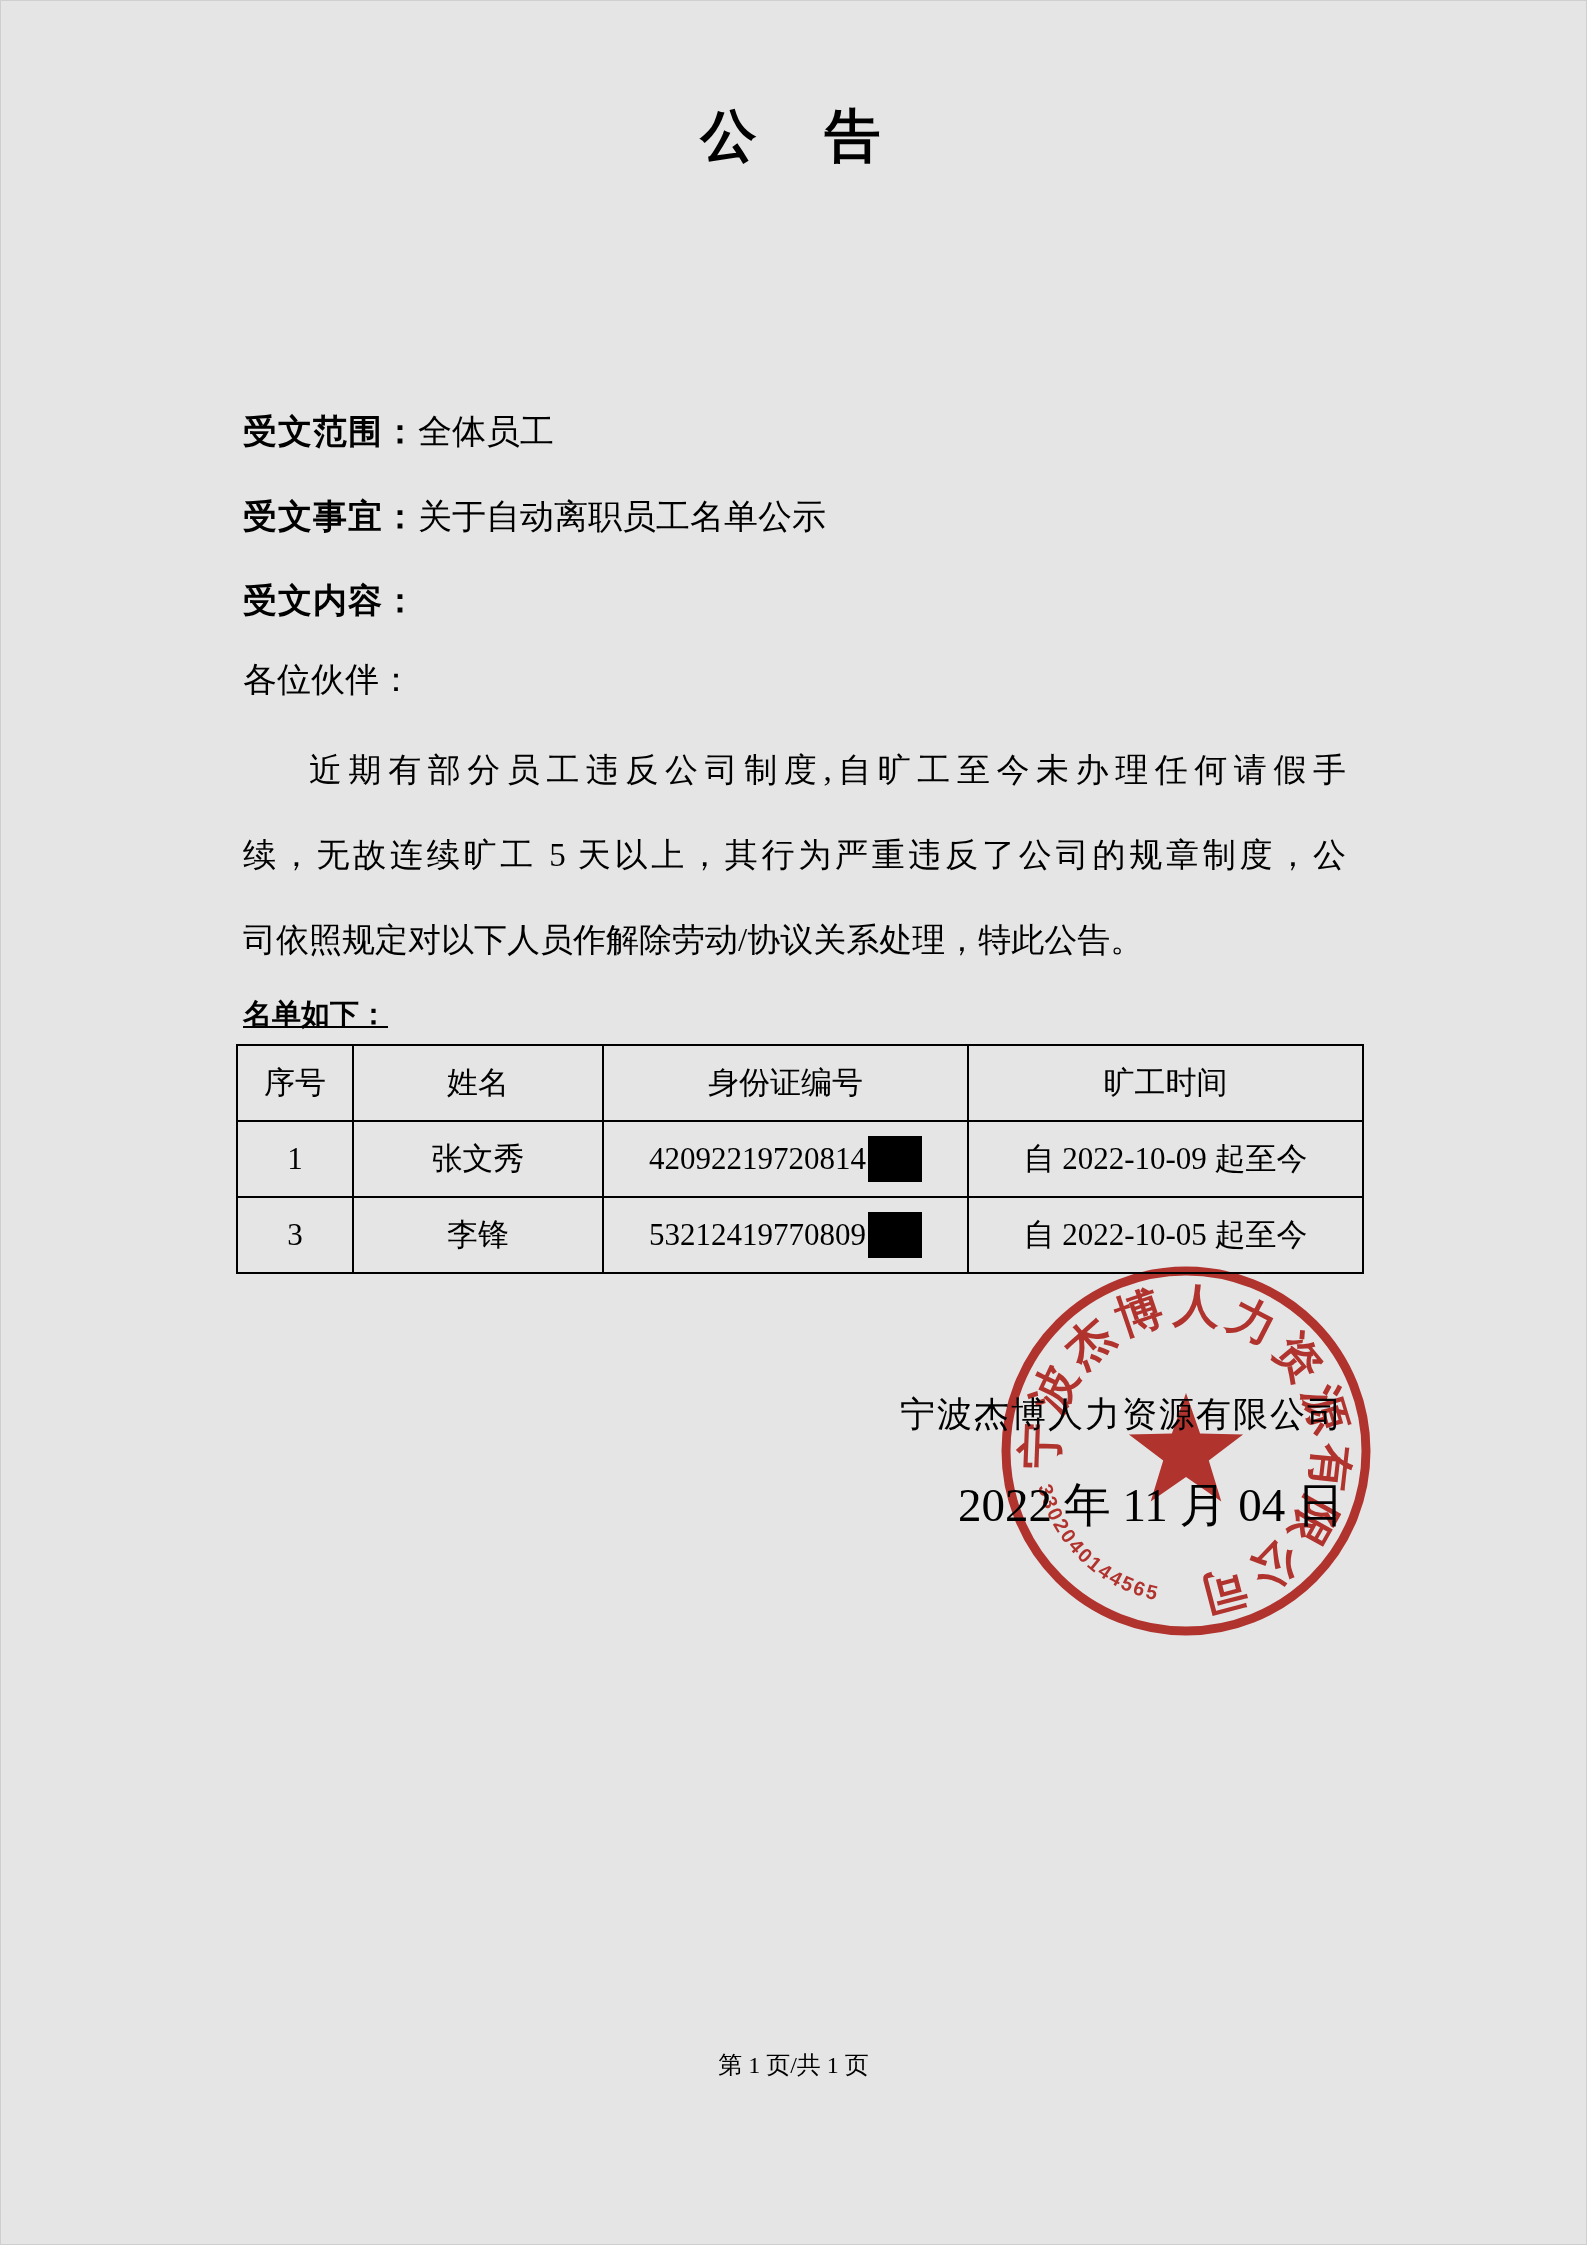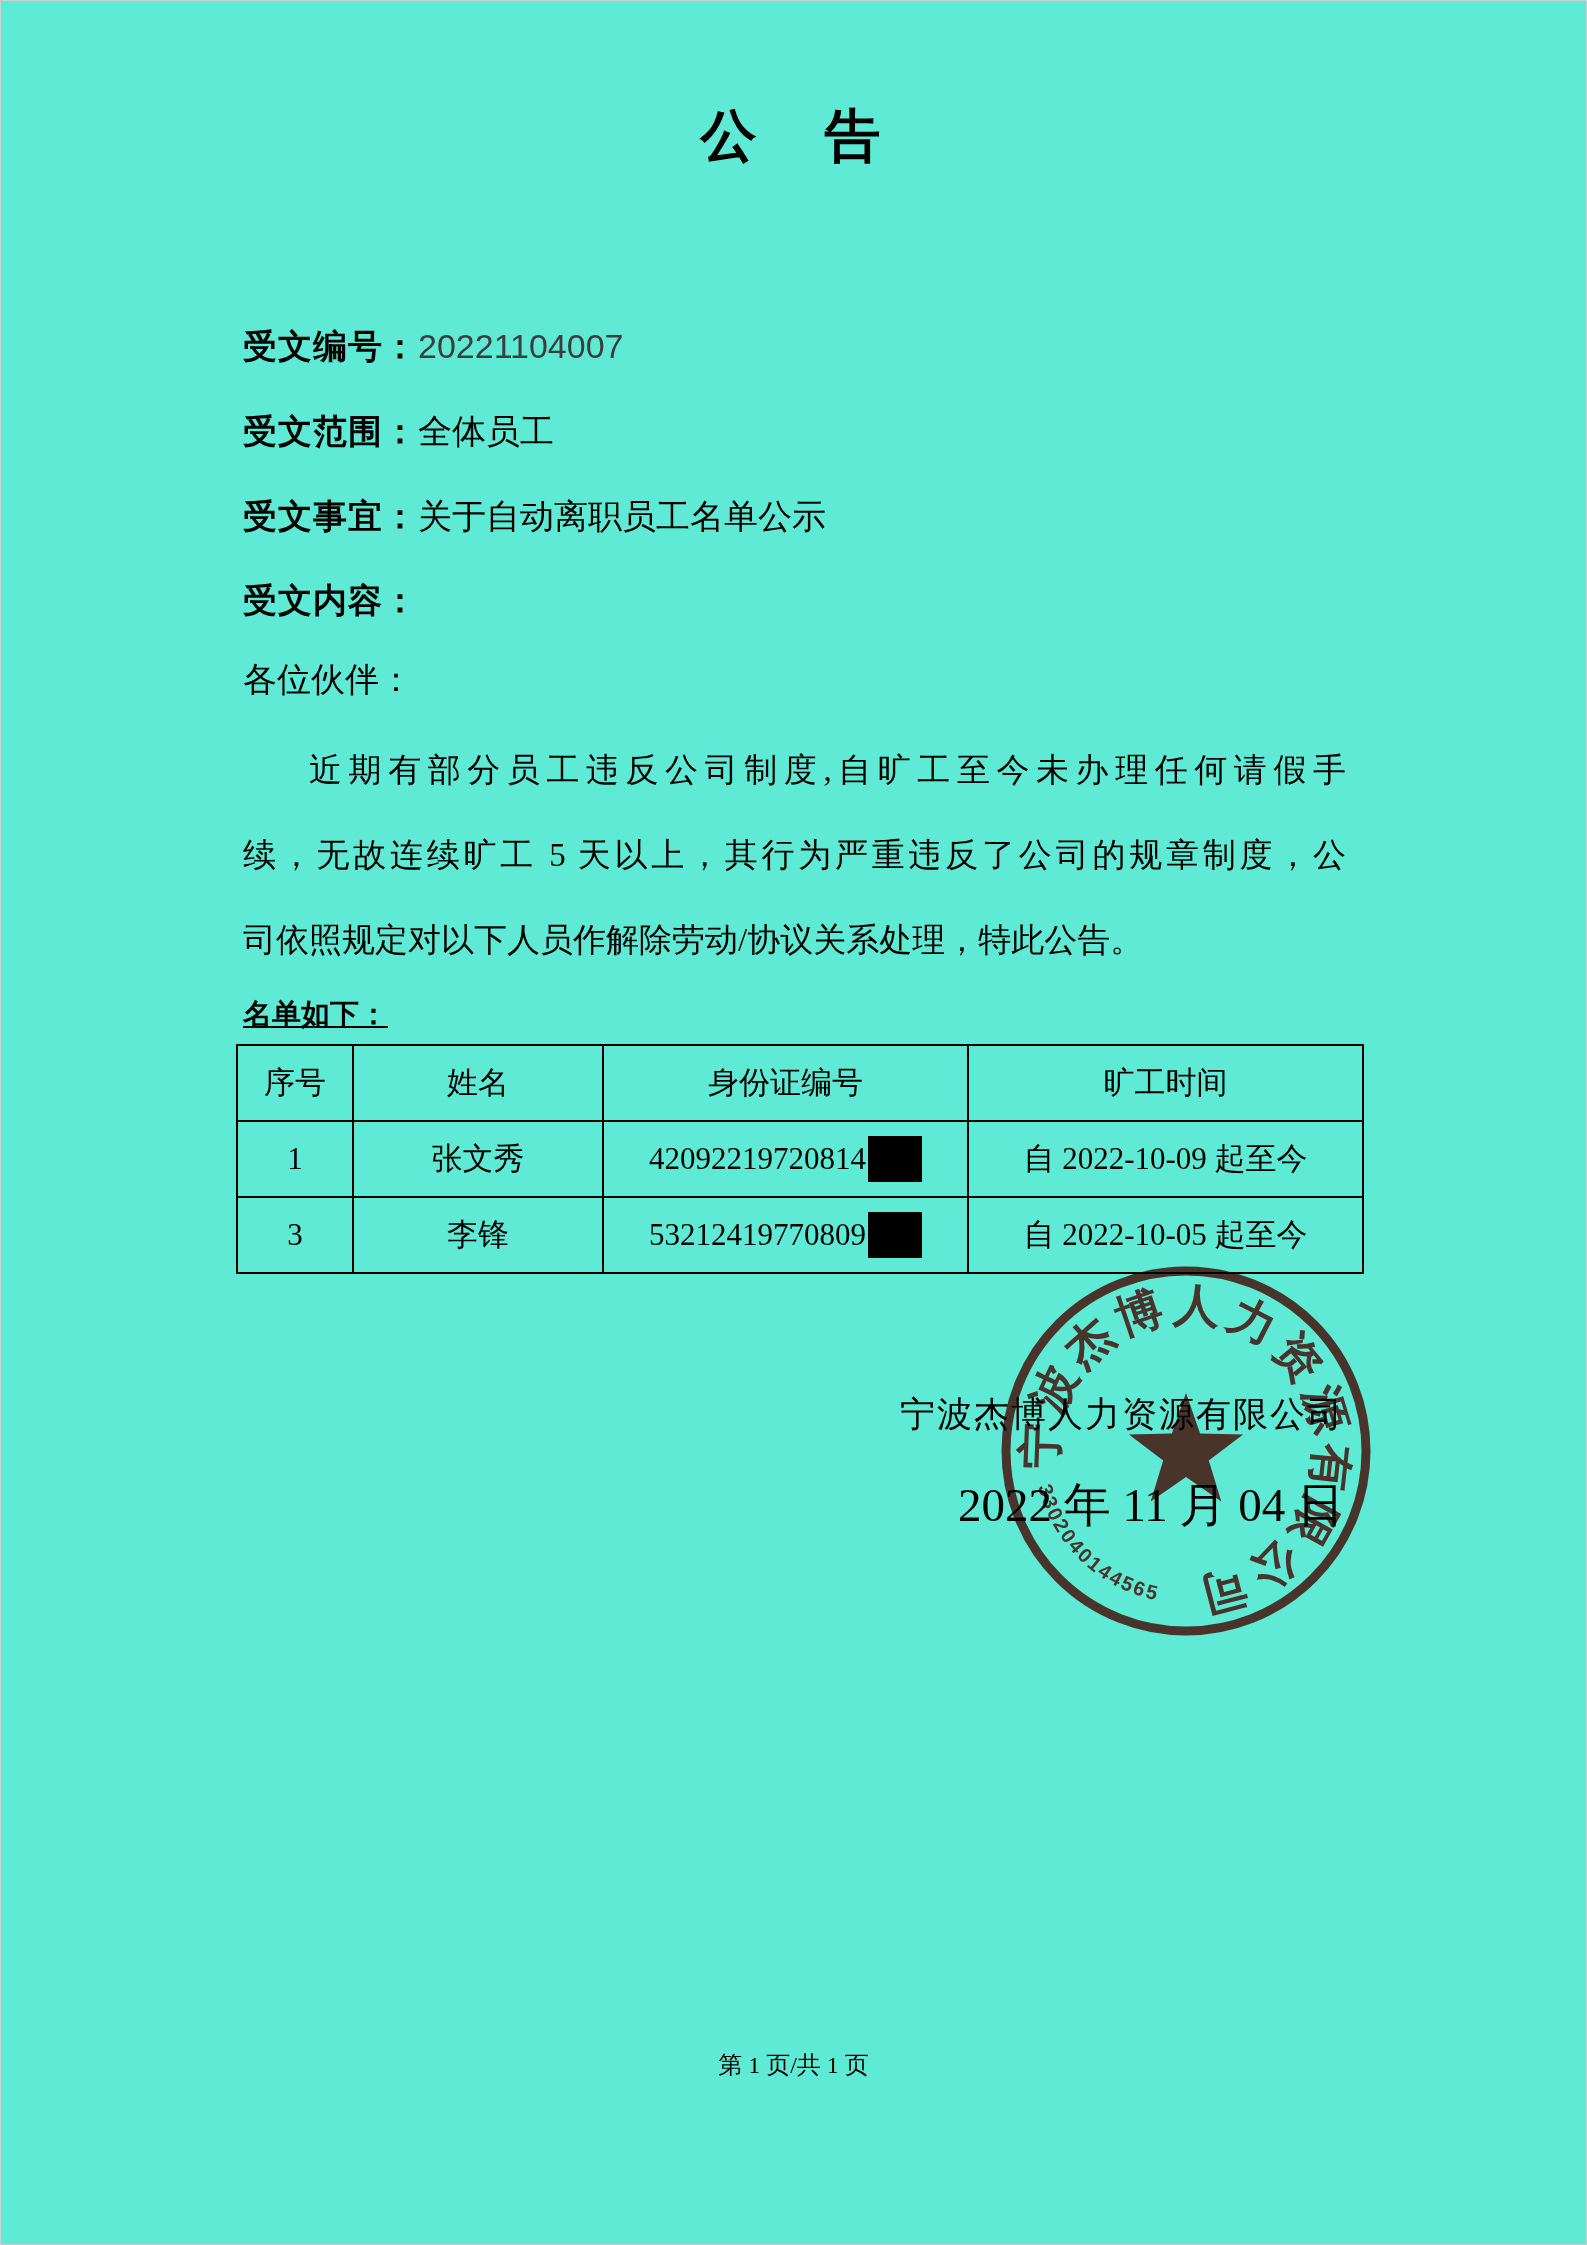--- a/index.html
+++ b/index.html
@@ -1,19 +1,19 @@
 <!DOCTYPE html>
 <html><head>
 <meta charset="utf-8">
 <style>
   html,body{margin:0;padding:0;background:#ffffff;}
   .page{
     position:relative;
     width:1587px;height:2245px;
-    background:#5eead4;
+    background:#e5e5e5;
     box-sizing:border-box;
     border:1px solid #cfcfcf;
     overflow:hidden;
     font-family:"Liberation Serif","DejaVu Serif",serif;
     color:#000;
   }
   .doc-title{
     position:absolute;top:98px;left:0;right:0;
     text-align:center;
     font-size:56px;font-weight:bold;
@@ -102,23 +102,20 @@
     text-align:center;font-size:24px;
   }
 </style>
 </head>
 <body>
 
 <div class="page">
 
   <div class="doc-title">公　告</div>
 
-  <div class="field" style="top:322px;">
-    <span class="label">受文编号：</span><span class="value value-num">20221104007</span>
-  </div>
   <div class="field" style="top:407px;">
     <span class="label">受文范围：</span><span class="value">全体员工</span>
   </div>
   <div class="field" style="top:492px;text-align:right;">
     <span class="label">受文事宜：</span><span class="value">关于自动离职员工名单公示</span>
   </div>
   <div class="field" style="top:576px;">
     <span class="label">受文内容：</span><span class="value"></span>
   </div>
 

